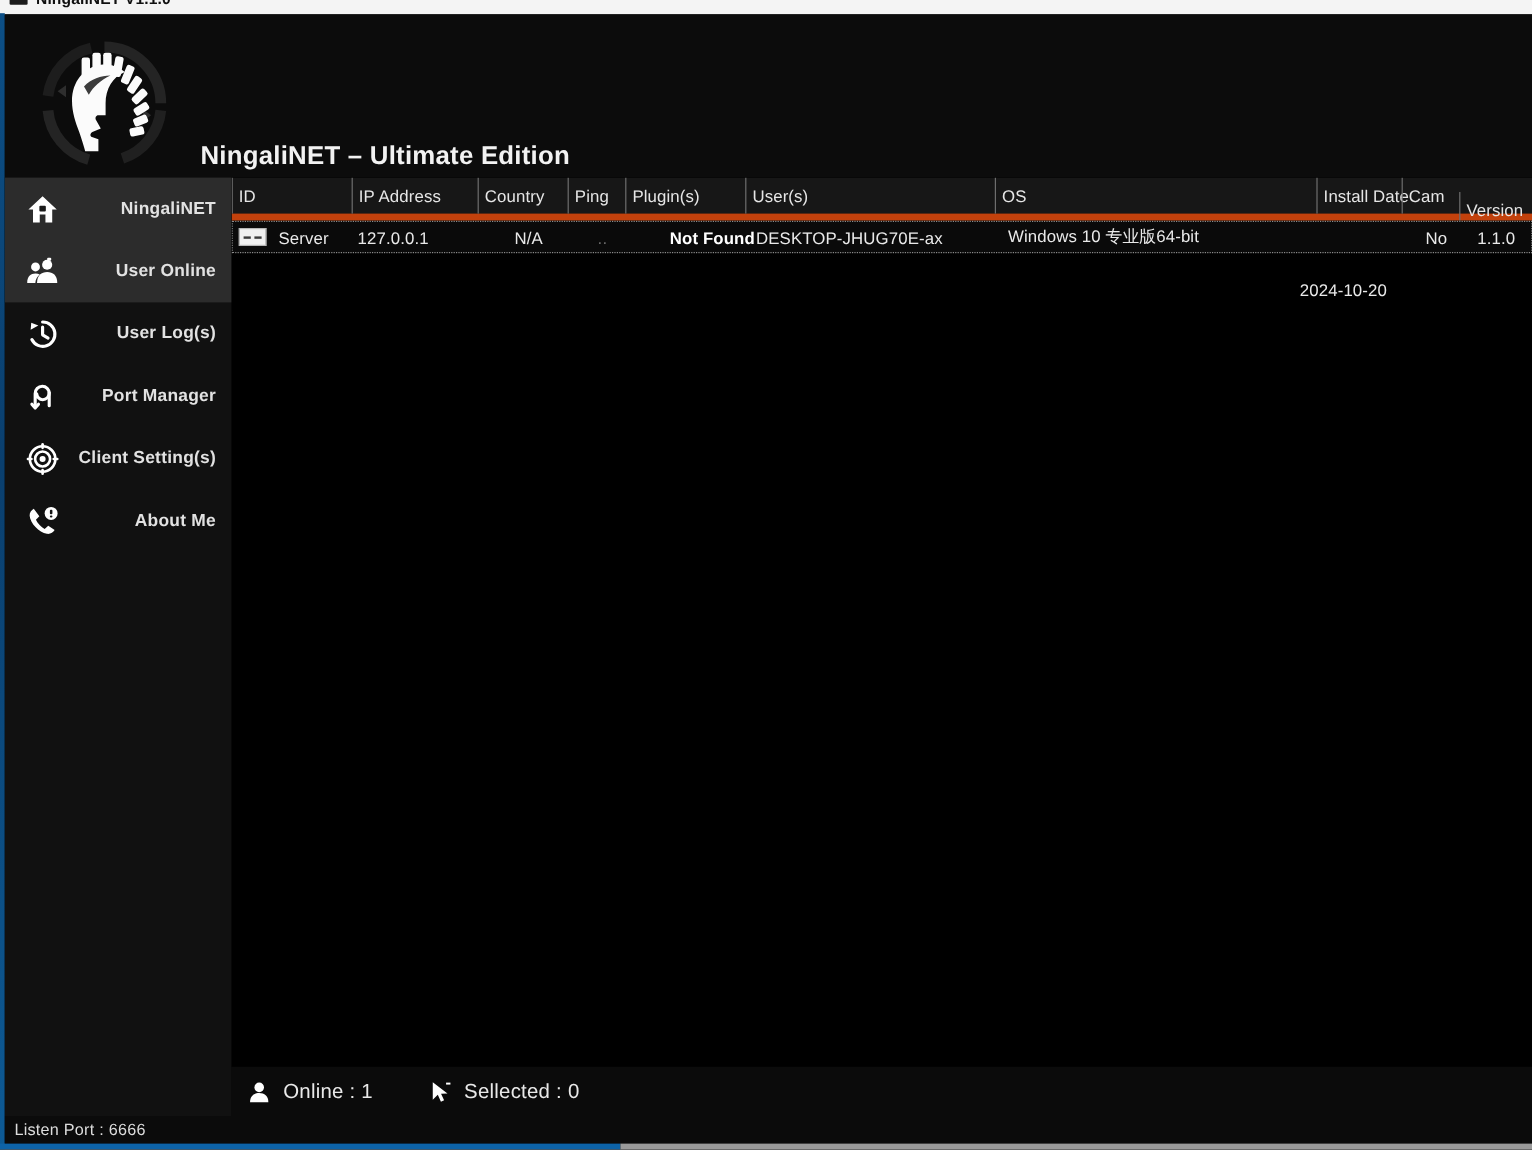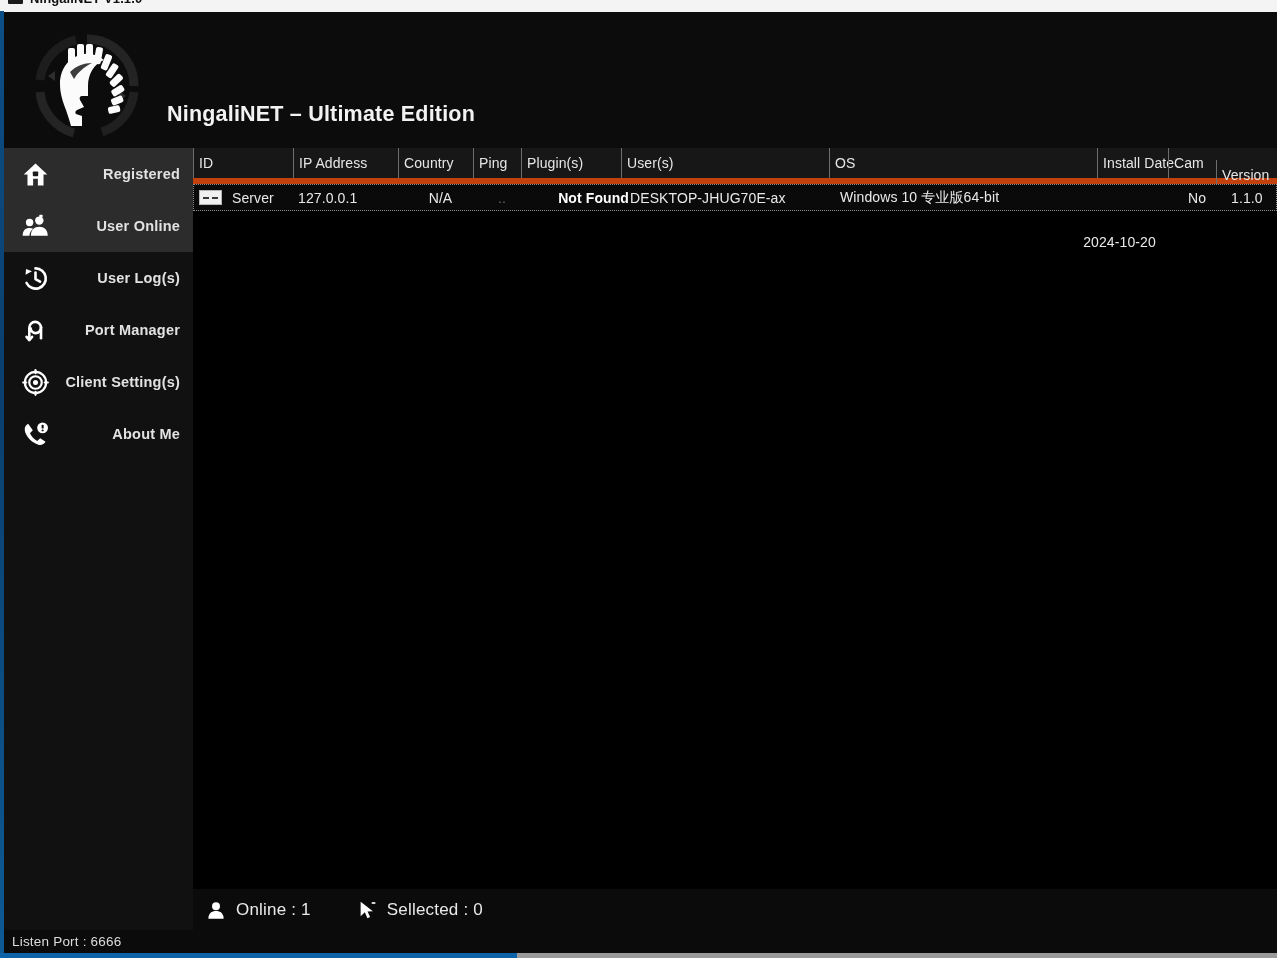--- a/index.html
+++ b/index.html
@@ -97,21 +97,21 @@
     height: 136px;
     background: #0c0c0c;
   }
   #brand-logo {
     position: absolute;
     left: 22px; top: 18px;
     width: 122px; height: 112px;
   }
   #brand-text {
     position: absolute;
-    left: 163px; top: 90px;
+    left: 163px; top: 106px;
   }
   #brand-title {
     font-size: 21.5px;
     font-weight: bold;
     color: #f2f2f2;
     letter-spacing: .2px;
     line-height: 24px;
     white-space: nowrap;
   }
   #brand-sub {
@@ -346,21 +346,21 @@
     </div>
 
     <nav id="sidebar">
         <div class="nav-item highlight">
           <span class="nav-icon">
             <svg viewBox="0 0 32 32" width="27" height="27">
               <path d="M16 3 L30 16 L25.5 16 L25.5 29 L18.8 29 L18.8 21 L13.2 21 L13.2 29 L6.5 29 L6.5 16 L2 16 Z" fill="#fff"></path>
               <rect x="12.8" y="12.4" width="6.4" height="5.6" rx="1" fill="#1b1b1b"></rect>
             </svg>
           </span>
-          <span class="nav-label">Registered</span>
+          <span class="nav-label">NingaliNET</span>
         </div>
         <div class="nav-item highlight">
           <span class="nav-icon">
             <svg viewBox="0 0 32 32" width="27" height="27">
               <circle cx="20.5" cy="9" r="5" fill="#fff"></circle>
               <path d="M10.5 27 C10.5 19.5 14.8 16.2 20.5 16.2 C26.2 16.2 30.5 19.5 30.5 27 Z" fill="#fff"></path>
               <circle cx="9" cy="11.2" r="4.4" fill="#fff"></circle>
               <path d="M0.8 27 C0.8 20.6 4.2 17.8 9 17.8 C10.6 17.8 12 18.1 13.2 18.7 C10.6 20.9 9 23.6 8.8 27 Z" fill="#fff"></path>
               <rect x="20.5" y="2" width="4" height="3" rx="1" fill="#fff"></rect>
             </svg>

